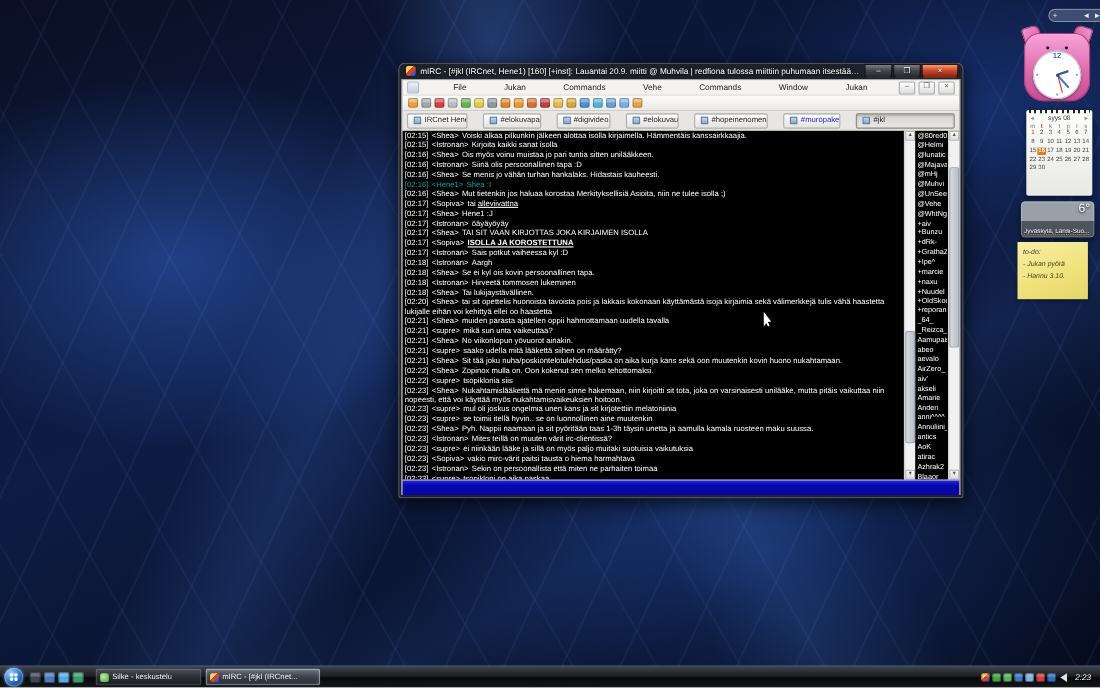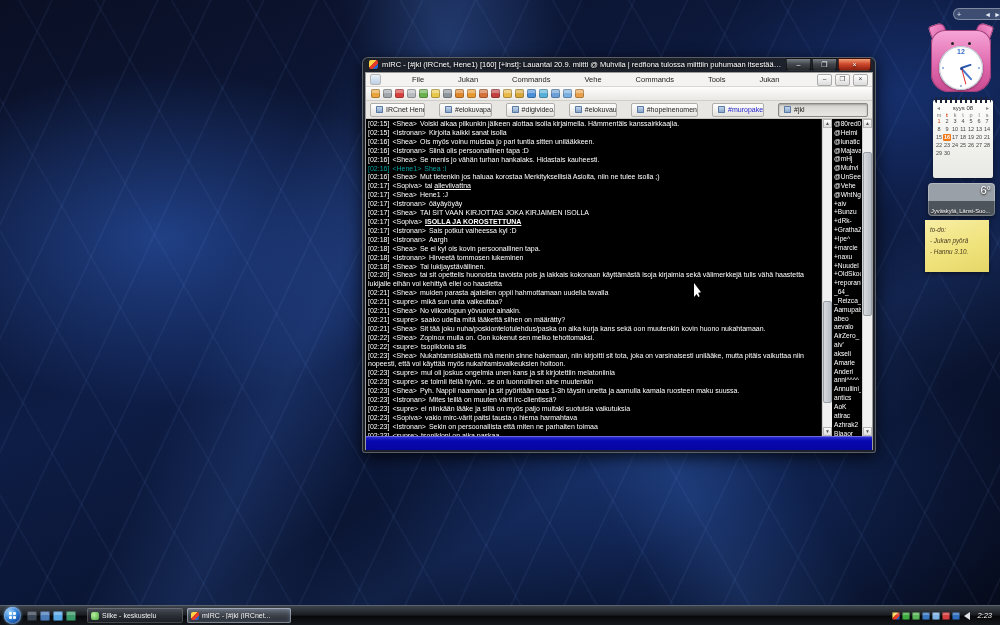--- a/index.html
+++ b/index.html
@@ -156,21 +156,21 @@
         <span class="winbtn">–</span>
         <span class="winbtn">❐</span>
         <span class="winbtn close">×</span>
       </span>
     </div>
     <div class="chrome">
       <div class="menubar">
         <span style="width:9px;height:9px;border:1px solid #b8b8b8;border-radius:2px;background:linear-gradient(#eaf2fa,#bcd0e4);"></span>
         <span>
           
-        <span class="menu-item">File</span><span class="menu-item">Jukan</span><span class="menu-item">Commands</span><span class="menu-item">Vehe</span><span class="menu-item">Commands</span><span class="menu-item">Tools</span><span class="menu-item">Jukan</span></span>
+        <span class="menu-item">File</span><span class="menu-item">Jukan</span><span class="menu-item">Commands</span><span class="menu-item">Vehe</span><span class="menu-item">Commands</span><span class="menu-item">Window</span><span class="menu-item">Jukan</span></span>
         <span class="menu-spacer"></span>
         <span class="mdi-btn">–</span>
         <span class="mdi-btn">❐</span>
         <span class="mdi-btn">×</span>
       </div>
       <div class="toolbar">
 
       <span class="tbic ic-c1"></span>
           <span class="tbic ic-c2"></span>
           <span class="tbic ic-c3"></span>

